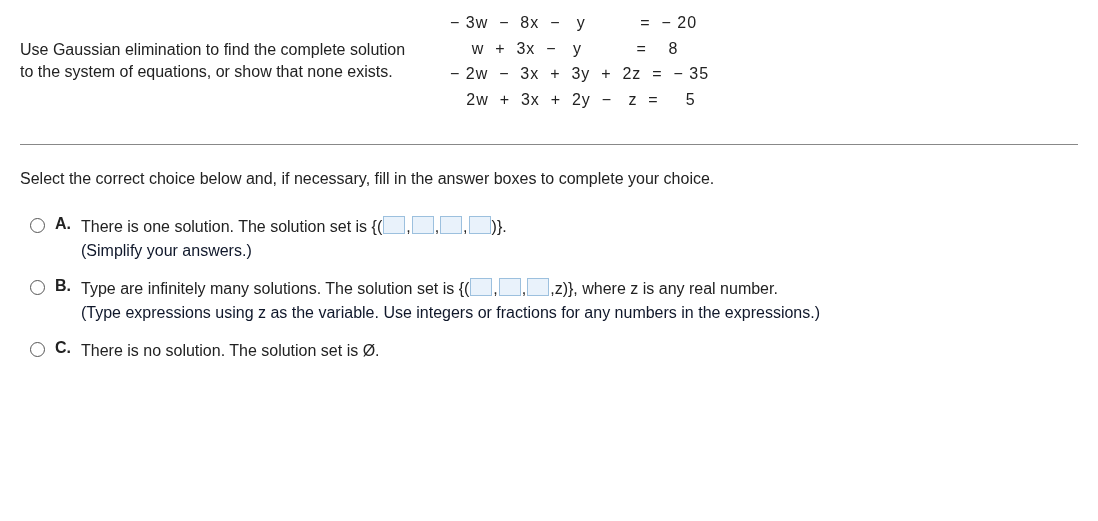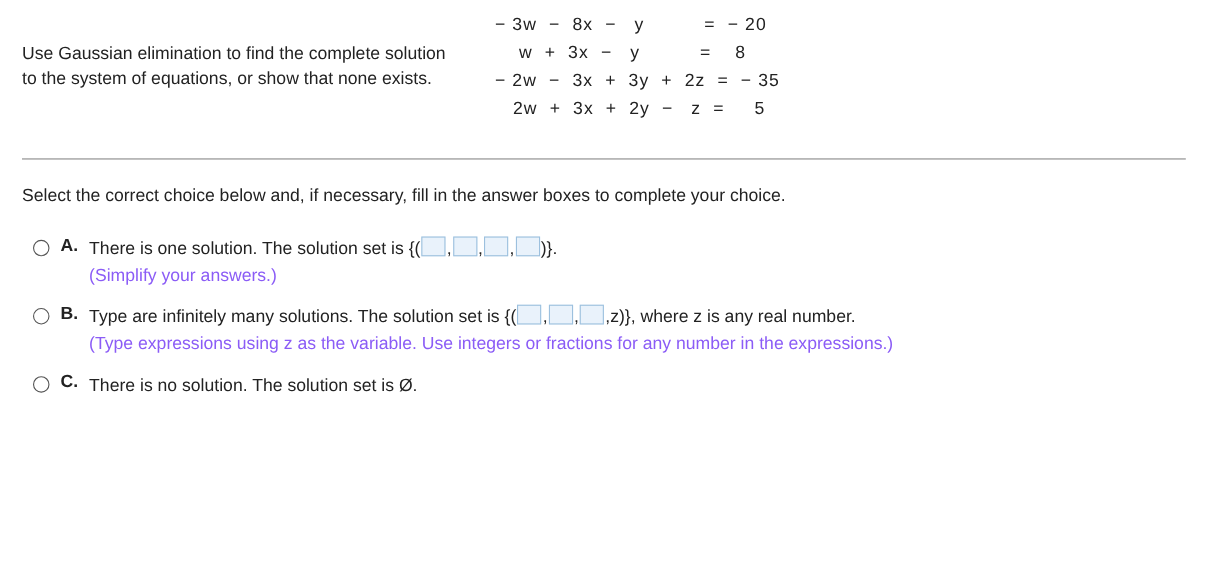--- a/index.html
+++ b/index.html
@@ -37,21 +37,21 @@
     appearance: none;
     width: 15px; height: 15px;
     border: 1.5px solid #555;
     border-radius: 50%;
     margin: 3px 10px 0 0;
     flex: 0 0 auto;
     cursor: pointer;
   }
   .letter { font-weight: bold; margin-right: 8px; min-width: 18px; }
   .ctext { line-height: 1.5; }
-  .hint { color: #8b5cf6; }
+  .hint { color: #0f172a; }
   .ansbox {
     display: inline-block;
     width: 22px; height: 18px;
     background: #e9f2fb;
     border: 1px solid #9cc0de;
     vertical-align: -2px;
     margin: 0 1px;
   }
   .mathset { font-family: "Arial", sans-serif; }
 </style>
@@ -81,21 +81,21 @@
       <span class="hint">(Simplify your answers.)</span>
     </div>
   </div>
 
   <div class="choice">
     <input type="radio" name="ans" class="radio" style="">
     <span class="letter">B.</span>
     <div class="ctext">
       <span>Type are infinitely many solutions. The solution set is </span><span class="mathset">{(</span><span class="ansbox"></span><span>,</span><span class="ansbox"></span><span>,</span><span class="ansbox"></span><span class="mathset">,z)},</span><span> where z is any real number.</span>
       <br>
-      <span class="hint">(Type expressions using z as the variable. Use integers or fractions for any number in the expressions.)</span>
+      <span class="hint">(Type expressions using z as the variable. Use integers or fractions for any numbers in the expressions.)</span>
     </div>
   </div>
 
   <div class="choice">
     <input type="radio" name="ans" class="radio" style="">
     <span class="letter">C.</span>
     <div class="ctext">There is no solution. The solution set is Ø.</div>
   </div>
 
 </div>

